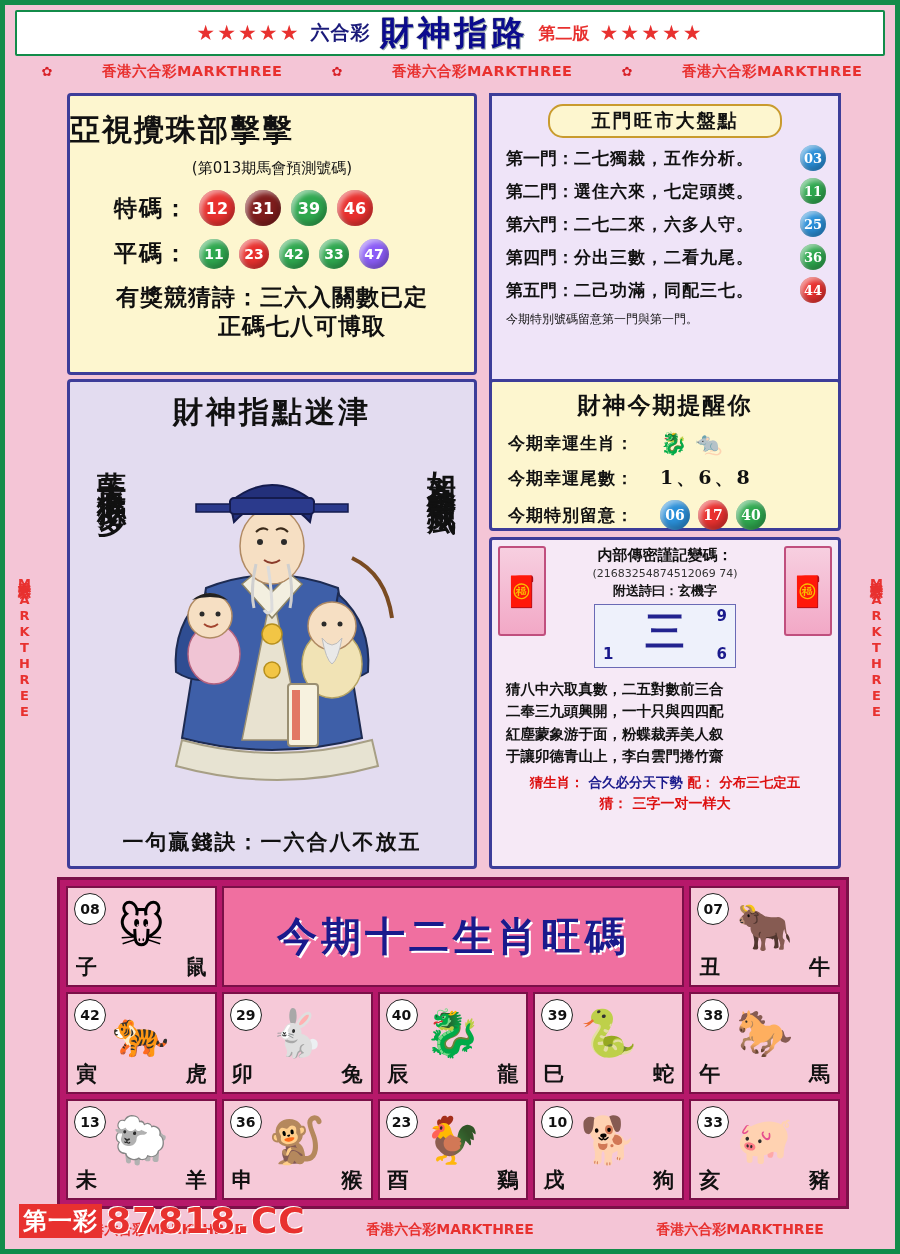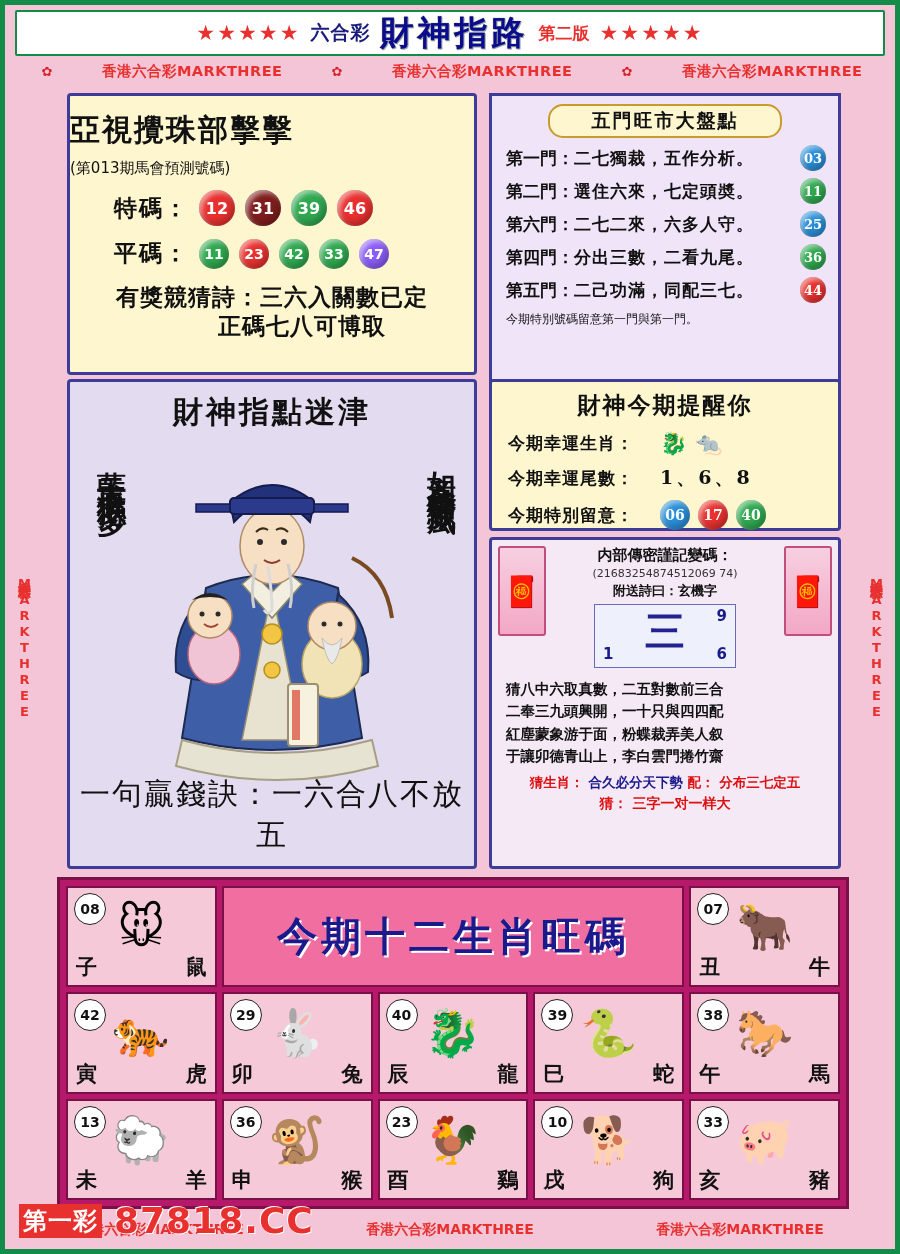--- a/index.html
+++ b/index.html
@@ -48,21 +48,21 @@
   
   .panel{position:absolute;box-sizing:border-box;}
   .p-pred{
     left:62px;top:88px;width:410px;height:282px;
     background:#fdf6cf;border:3px solid #3d3d99;border-radius:4px;
   }
   .p-pred h2{
     margin:14px 0 0;font-size:30px;color:#111;
     font-family:"DejaVu Serif","Liberation Serif",serif;font-weight:bold;letter-spacing:2px;
   }
-  .p-pred .sub{text-align:left;font-size:15px;margin-top:8px;color:#111;}
+  .p-pred .sub{text-align:center;font-size:15px;margin-top:8px;color:#111;}
   .ballrow{display:flex;align-items:center;gap:10px;margin:12px 0 0 44px;}
   .ballrow .lbl{font-size:23px;font-weight:bold;color:#111;letter-spacing:2px;
     font-family:"DejaVu Serif","Liberation Serif",serif;}
   .ball{
     width:36px;height:36px;border-radius:50%;color:#fff;font-weight:bold;
     font-size:16px;display:flex;align-items:center;justify-content:center;
     box-shadow:inset -3px -4px 6px rgba(0,0,0,.25),inset 3px 3px 5px rgba(255,255,255,.55);
   }
   .ball.sm{width:30px;height:30px;font-size:14px;}
   .poem{
@@ -105,21 +105,21 @@
     position:absolute;top:10px;width:48px;
     writing-mode:vertical-rl;text-orientation:upright;
     font-size:29px;font-weight:bold;color:#111;letter-spacing:6px;
     font-family:"DejaVu Serif","Liberation Serif",serif;
     text-align:center;
   }
   .vc-left{left:4px;}
   .vc-right{right:4px;}
   .pic-caption{
     position:absolute;left:0;right:0;bottom:10px;text-align:center;
-    font-size:30px;font-weight:normal;color:#111;letter-spacing:2px;
+    font-size:21px;font-weight:bold;color:#111;letter-spacing:2px;
     font-family:"DejaVu Serif","Liberation Serif",serif;
     margin-top:32px;
   }
   
   .godimg{position:absolute;left:56px;top:0;width:272px;height:370px;}
   
   .p-remind{
     left:484px;top:374px;width:352px;height:152px;
     background:#fdf6cf;border:3px solid #3d3d99;border-radius:4px;
   }
@@ -192,21 +192,21 @@
     font-family:"DejaVu Serif","Liberation Serif",serif;
     text-shadow:2px 2px 0 #fff;
   }
   
   .footbar{
     position:absolute;left:10px;right:10px;bottom:4px;height:30px;
     display:flex;align-items:center;justify-content:space-around;
     color:#e8312f;font-weight:bold;font-size:14px;
   }
   .watermark{
-    position:absolute;left:14px;bottom:8px;display:flex;align-items:center;gap:12px;
+    position:absolute;left:14px;bottom:8px;display:flex;align-items:center;gap:4px;
     font-weight:bold;
   }
   .wm1{background:#e8312f;color:#fff;font-size:24px;padding:1px 4px;letter-spacing:1px;}
   .wm2{color:#e8312f;font-size:36px;letter-spacing:1px;
        text-shadow:1px 1px 0 #fff, -1px -1px 0 #fff;}
 </style>
 </head>
 <body>
 
 <div class="page">

